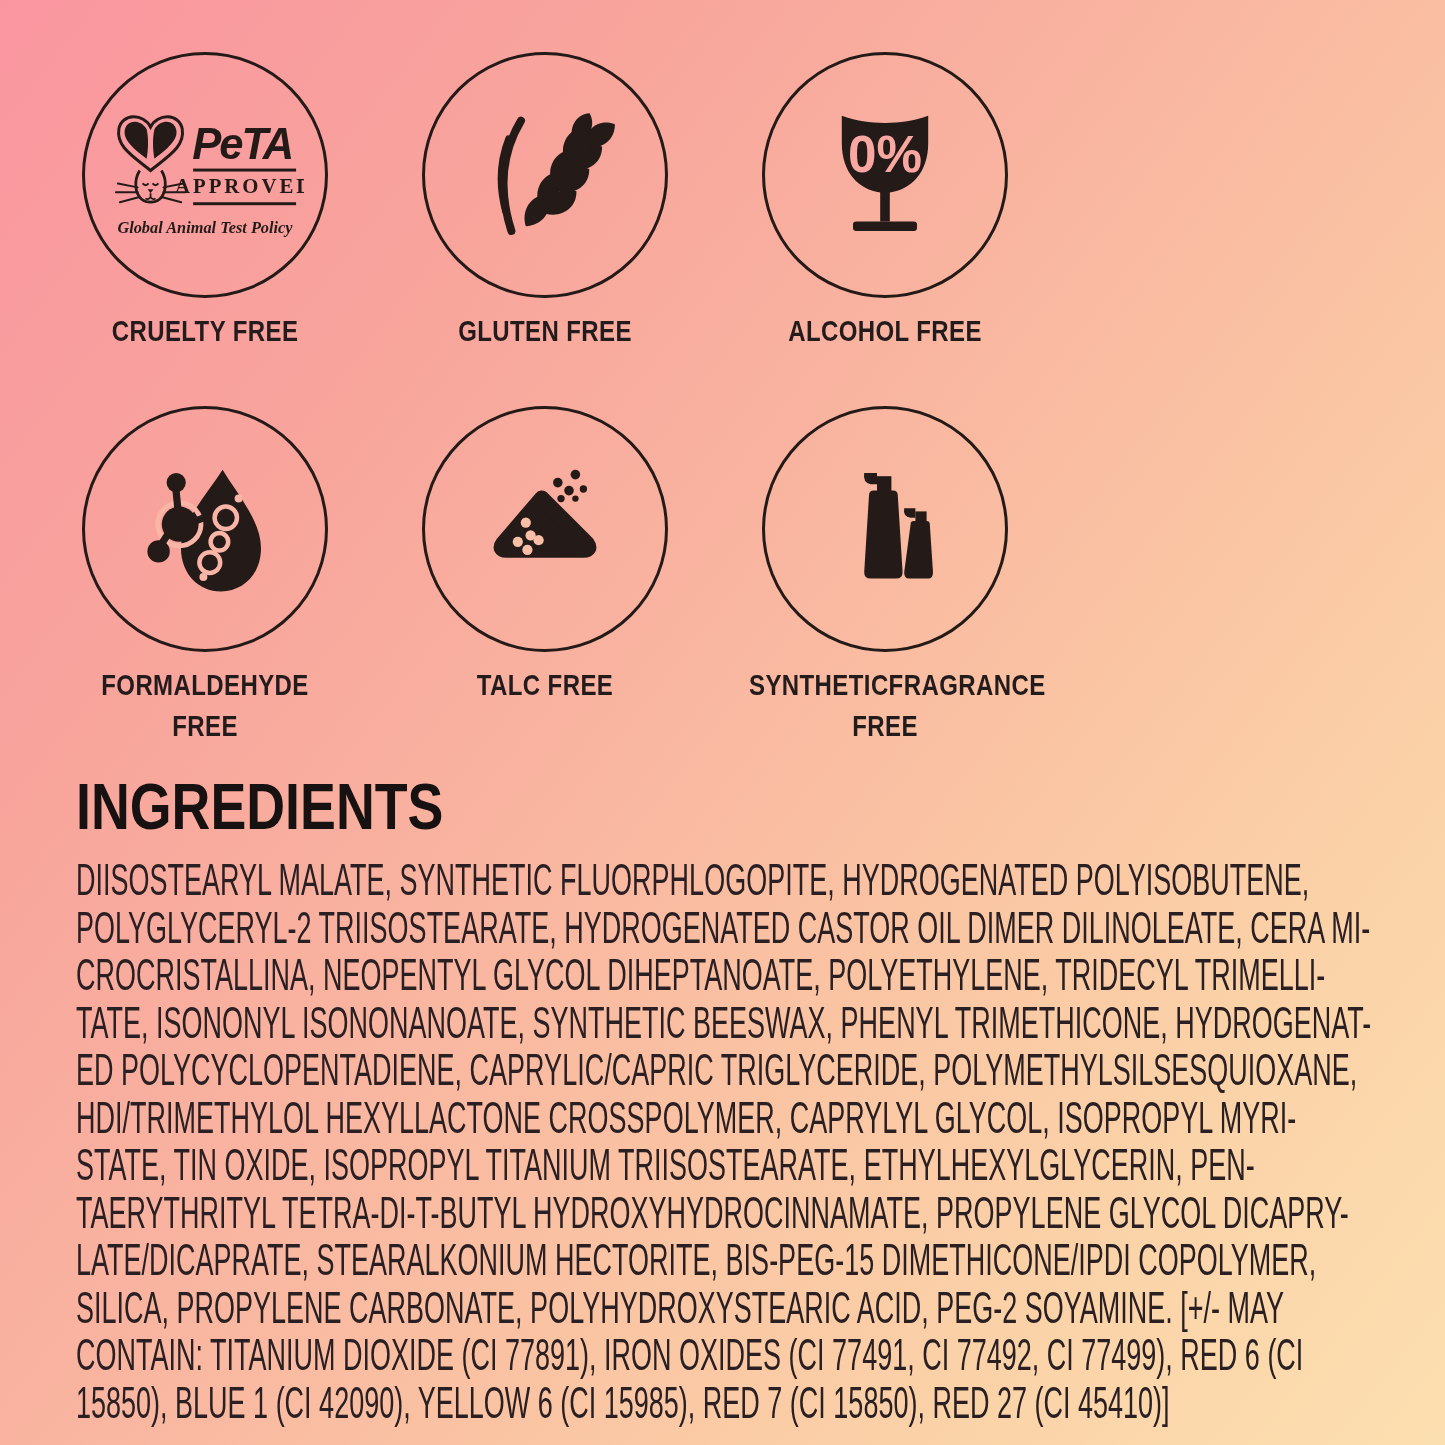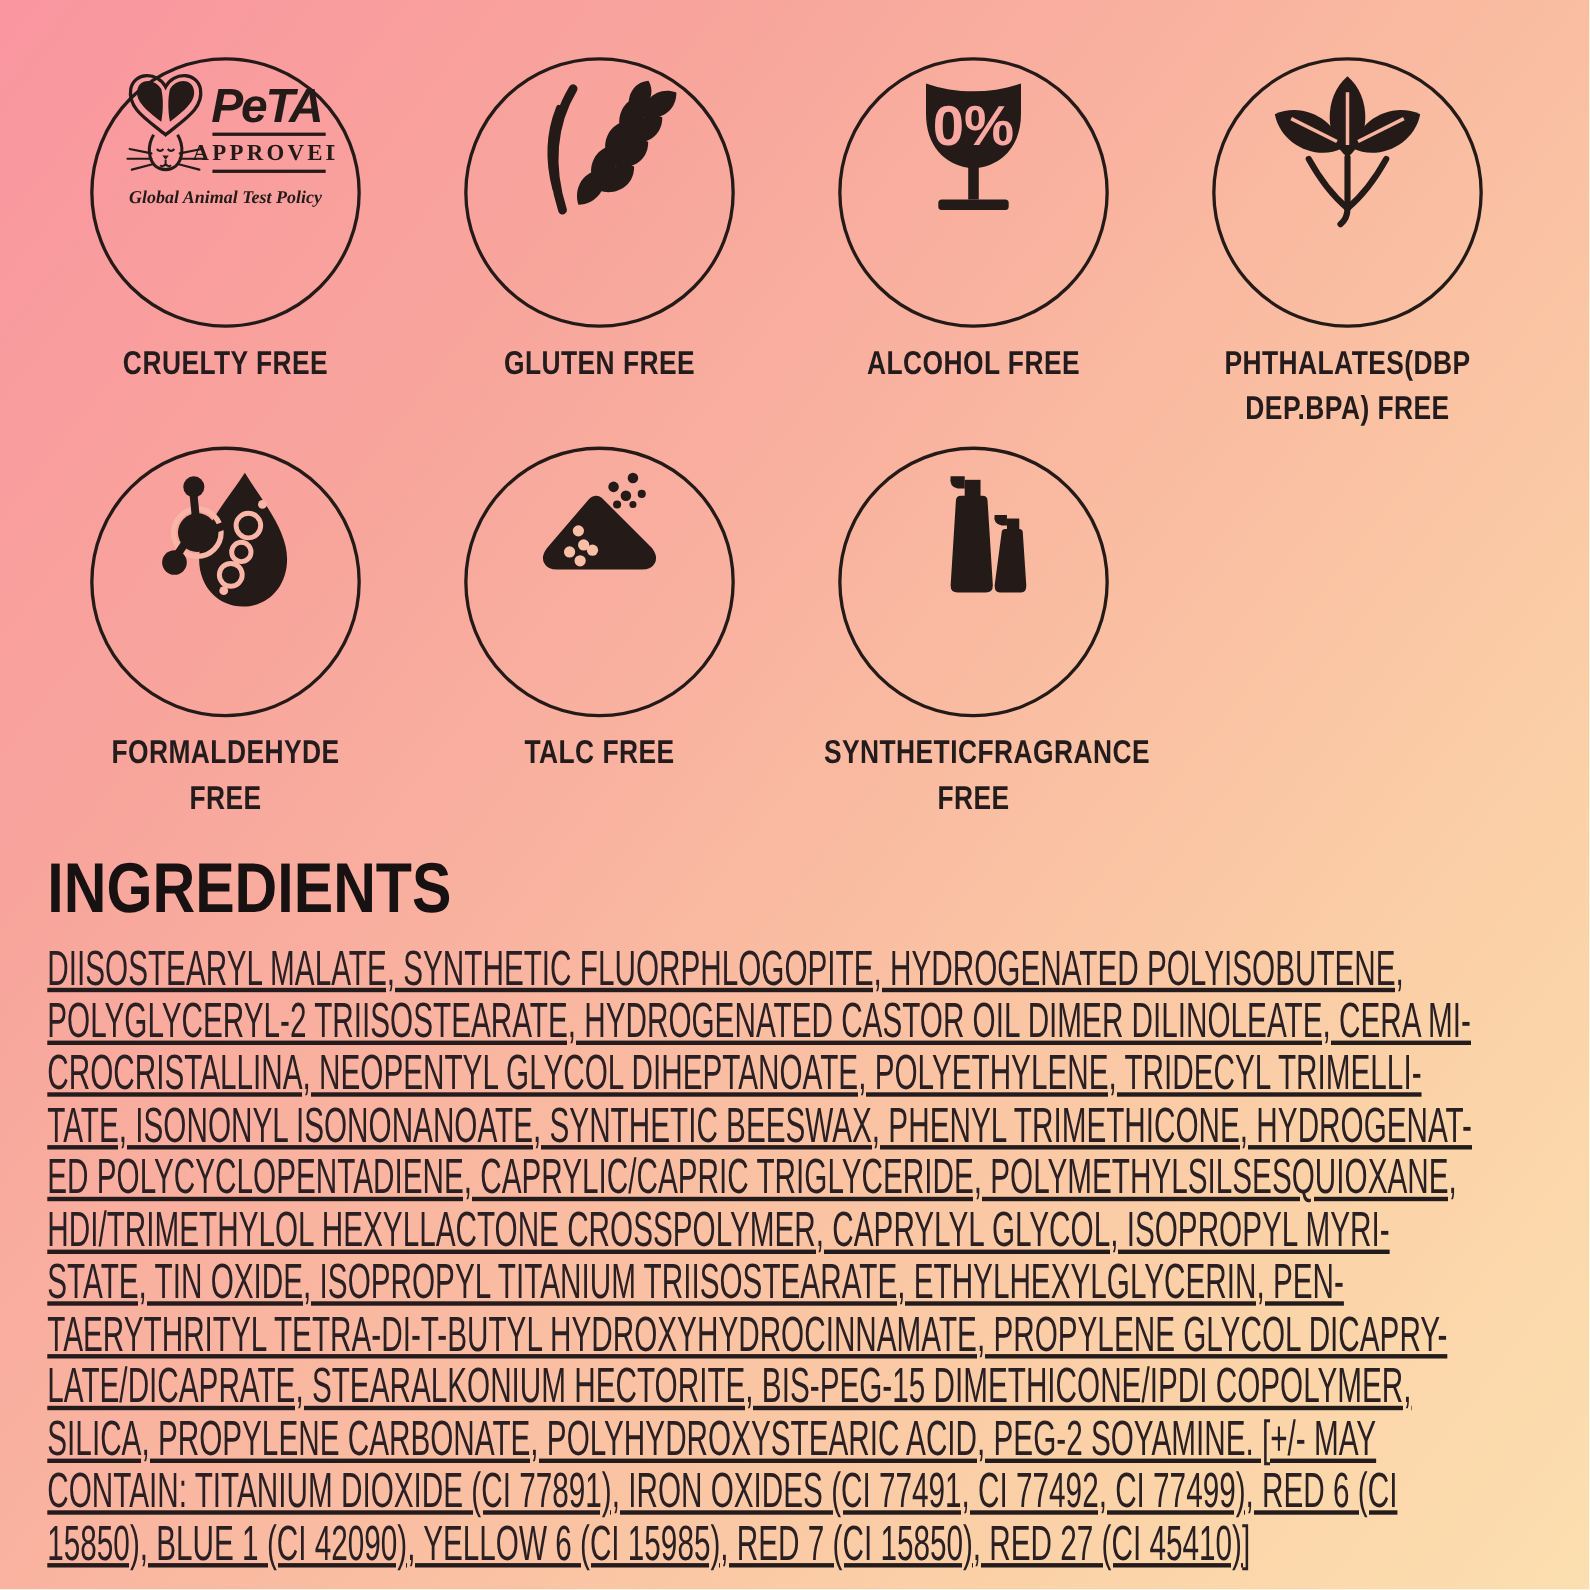--- a/index.html
+++ b/index.html
@@ -14,33 +14,33 @@
     background:linear-gradient(128deg,#fa96a0 0%,#f8a59c 26%,#f9b4a0 45%,#fac4a3 63%,#fbd3a8 81%,#fcdfb0 100%);
     overflow:hidden;
   }
   .badges { padding:52px 0 0 35px; }
   .badge-row { display:flex; }
   .badge { width:340px; display:flex; flex-direction:column; align-items:center; }
   .circle {
     width:246px; height:246px;
     border:3.5px solid #241a18;
     border-radius:50%;
-    display:flex; justify-content:center;
+    display:flex; align-items:center; justify-content:center;
     flex-shrink:0;
   }
   .circle svg { display:block; }
   .badge-label {
     margin-top:12px; height:96px; width:340px;
     text-align:center;
     font-weight:700; font-size:30px; line-height:41px;
     letter-spacing:0.5px; color:#241b1d;
     transform:scaleX(0.8); transform-origin:50% 0;
   }
   .badge-label span { display:block; white-space:pre; }
-  .ingredients { margin:14px 0 0 43px;text-decoration:underline; }
+  .ingredients { margin:14px 0 0 76px; }
   .ing-heading {
     display:inline-block;
     font-size:64px; line-height:66px; font-weight:800;
     letter-spacing:0; color:#181112;
     transform:scaleX(0.84); transform-origin:0 50%;
     white-space:pre;
   }
   .ing-lines { margin-top:16px; color:#2a2023; }
   .ing-line {
     font-size:45px; line-height:47.5px; font-weight:500;
@@ -118,44 +118,20 @@
             <rect x="30" y="79" width="40" height="6" rx="2" fill="#241a18"></rect>
             <text x="50" y="48" text-anchor="middle" font-family="Liberation Sans, sans-serif" font-size="32" font-weight="bold" fill="#f8a8a0">0%</text>
           </svg>
         </div>
         <div class="badge-label">
           <span>ALCOHOL FREE</span>
           <span></span>
         </div>
       </div>
 
-      <div class="badge">
-        <div class="circle">
-          <svg width="160" height="160" viewBox="0 0 100 100">
-            <g fill="#241a18">
-              <path transform="translate(50,55) rotate(-90)" d="M0,0 C10,-13 34,-14 46,0 C34,14 10,13 0,0 Z"></path>
-              <path transform="translate(47,50) rotate(207)" d="M0,0 C10,-13 32,-14 43,0 C32,14 10,13 0,0 Z"></path>
-              <path transform="translate(53,50) rotate(-27)" d="M0,0 C10,13 32,14 43,0 C32,-14 10,-13 0,0 Z"></path>
-            </g>
-            <g stroke="#f9b29e" stroke-width="2" fill="none">
-              <path d="M50,48 L50,18 M44,46 L18,33 M56,46 L82,33"></path>
-            </g>
-            <g stroke="#241a18" stroke-width="3.5" fill="none" stroke-linecap="round">
-              <path d="M50,55 L50,84"></path>
-              <path d="M28,56 Q38,74 50,84"></path>
-              <path d="M72,56 Q62,74 50,84"></path>
-              <path d="M50,84 Q50,90 46,93"></path>
-            </g>
-          </svg>
-        </div>
-        <div class="badge-label">
-          <span>PHTHALATES(DBP</span>
-          <span>DEP.BPA) FREE</span>
-        </div>
-      </div>
 
     </div>
 
     <div class="badge-row">
 
       <div class="badge">
         <div class="circle">
           <svg width="160" height="160" viewBox="0 0 100 100">
             <path fill="#241a18" d="M61,13 C70,28 85,45 85,62 C85,78 74,89 60,89 C46,89 35,78 35,62 C35,46 50,30 61,13 Z"></path>
             <g stroke="#f9b5a6" fill="none">

